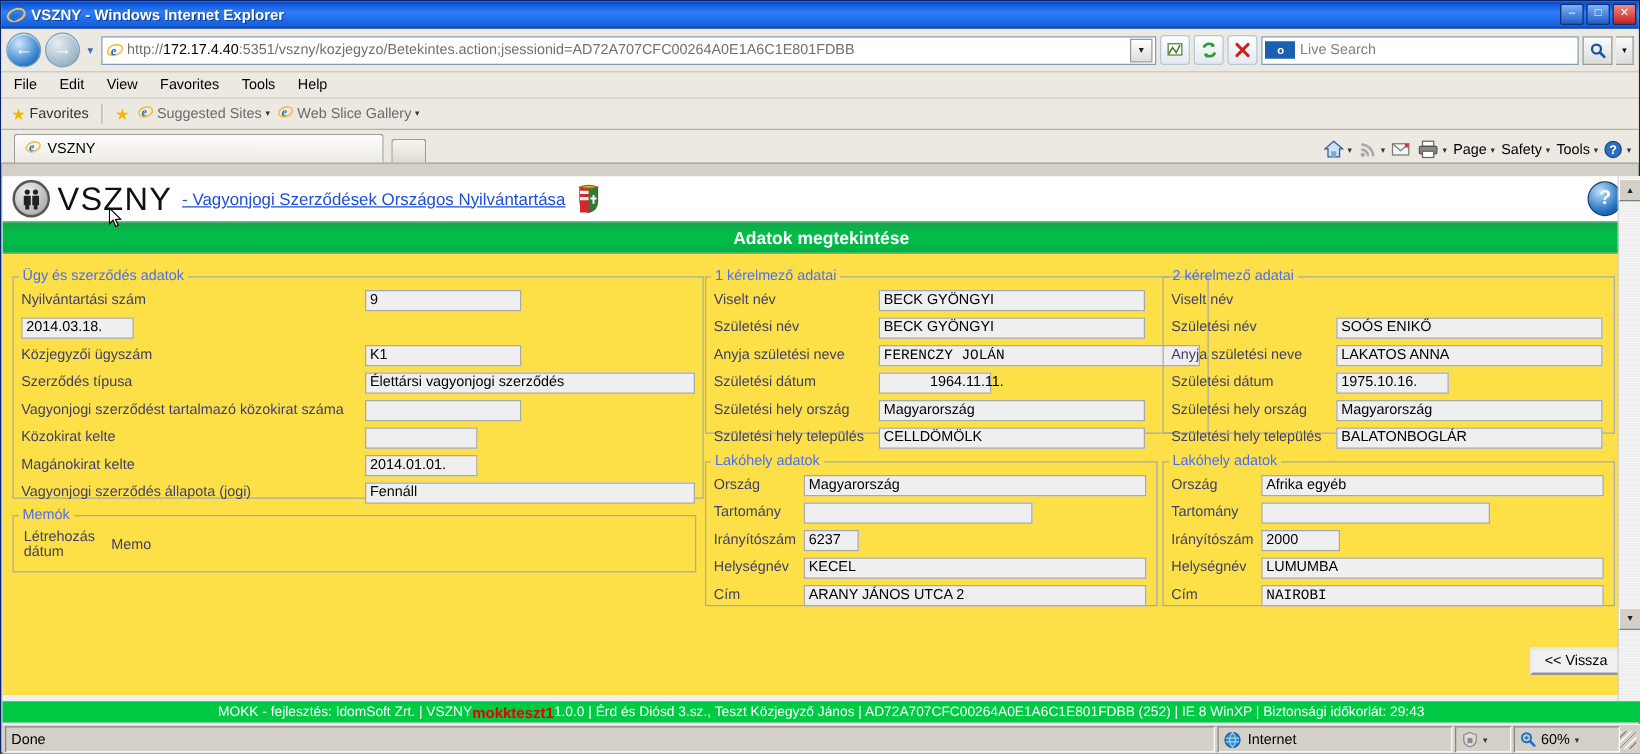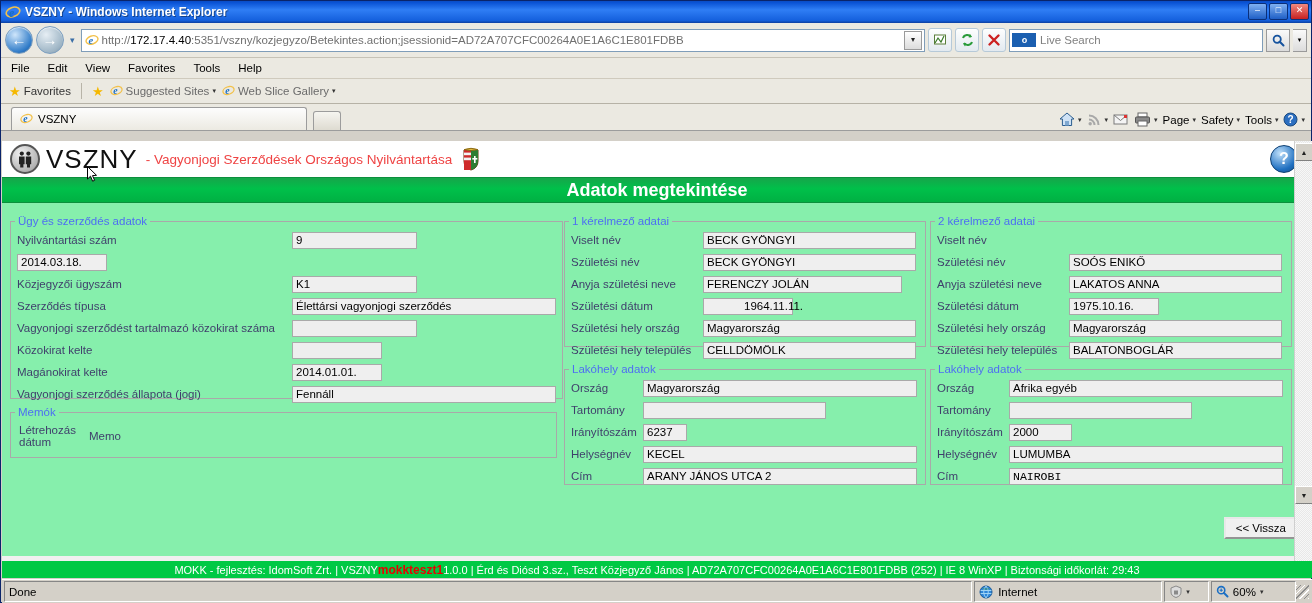--- a/index.html
+++ b/index.html
@@ -79,29 +79,29 @@
   .cmdbar{position:absolute;right:6px;bottom:3px;display:flex;align-items:center;gap:5px;font-size:11.5px;}
   .cmdbar .c{display:flex;align-items:center;gap:3px;}
   .caret{font-size:7px;color:#333;}
 
   
   .page{position:absolute;left:1px;top:140px;width:1310px;height:437px;background:#f0f0f0;overflow:hidden;}
   .apphdr{height:36px;background:#fff;display:flex;align-items:center;padding-left:8px;position:relative;}
   .logo-circle{width:26px;height:26px;border-radius:50%;background:radial-gradient(circle at 35% 30%,#f2f2f2,#9a9a9a);
        border:2px solid #555;display:flex;align-items:center;justify-content:center;font-size:13px;color:#222;}
   .brand{font-size:26px;color:#111;letter-spacing:1px;margin-left:6px;font-family:"Liberation Sans",sans-serif;}
-  .brand-sub{font-size:13.5px;color:#ef4444;margin-left:8px;}
+  .brand-sub{font-size:13.5px;color:#1d4ed8;margin-left:8px;text-decoration:underline;}
   .coa{width:18px;height:24px;margin-left:10px;position:relative;}
   .helpico{position:absolute;right:14px;top:4px;width:26px;height:26px;border-radius:50%;
       background:radial-gradient(circle at 35% 28%,#bfe0fa,#1f6fc0 65%,#134b86);
       border:1px solid #0d3f72;color:#fff;font-size:16px;font-weight:bold;display:flex;align-items:center;justify-content:center;}
   .greenbar{height:24px;background:linear-gradient(180deg,#16a64a,#00c04a 45%,#00b043);
-      display:flex;align-items:center;justify-content:center;color:#fff;font-weight:bold;font-size:18px;
+      display:flex;align-items:center;justify-content:center;color:#fff;font-weight:bold;font-size:14px;
       border-top:1px solid #0b8f3d;border-bottom:1px solid #0b8f3d;}
-  .body-area{position:relative;height:353px;background:#86efac;}
+  .body-area{position:relative;height:353px;background:#fde047;}
 
   
   fieldset{position:absolute;border:1px solid #a9a9a9;margin:0;padding:0;background:transparent;}
   legend{color:#4e6ef2;font-size:11.5px;padding:0 3px;margin-left:4px;}
   .row{display:flex;align-items:center;height:22px;}
   .lbl{color:#3f3f6b;font-size:11.5px;}
   .fld{height:17px;border:1px solid #a9a9a9;background:#efefef;color:#000;font-size:11.5px;
        display:flex;align-items:center;padding:0 3px;box-sizing:border-box;}
   .fld.empty{background:#eeeeee;}
 
@@ -388,21 +388,21 @@
           <div class="row">
             <span class="lbl" style="width:132px;">Viselt név</span>
             <span class="fld" style="width:213px;">BECK GYÖNGYI</span>
           </div>
           <div class="row">
             <span class="lbl" style="width:132px;">Születési név</span>
             <span class="fld" style="width:213px;">BECK GYÖNGYI</span>
           </div>
           <div class="row">
             <span class="lbl" style="width:132px;">Anyja születési neve</span>
-            <span class="fld" style="width:199px;">FERENCZY JOLÁN</span>
+            <span class="fld" style="width:257px;font-family:Liberation Mono, monospace;">FERENCZY JOLÁN</span>
           </div>
           <div class="row">
             <span class="lbl" style="width:132px;">Születési dátum</span>
             <span class="fld" style="width:90px;padding-left:40px;">1964.11.11.</span>
           </div>
           <div class="row">
             <span class="lbl" style="width:132px;">Születési hely ország</span>
             <span class="fld" style="width:213px;">Magyarország</span>
           </div>
           <div class="row">

